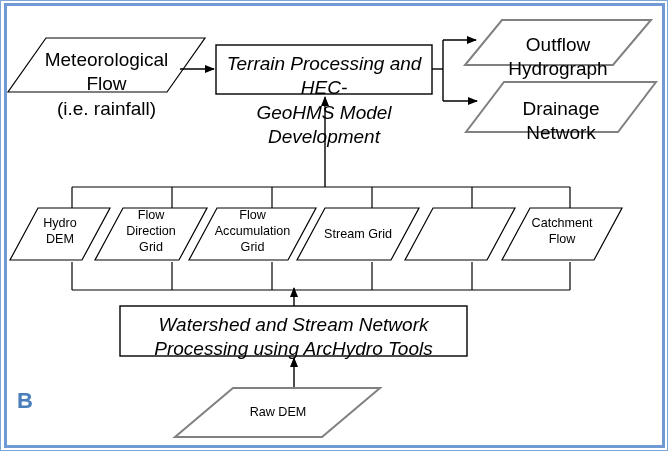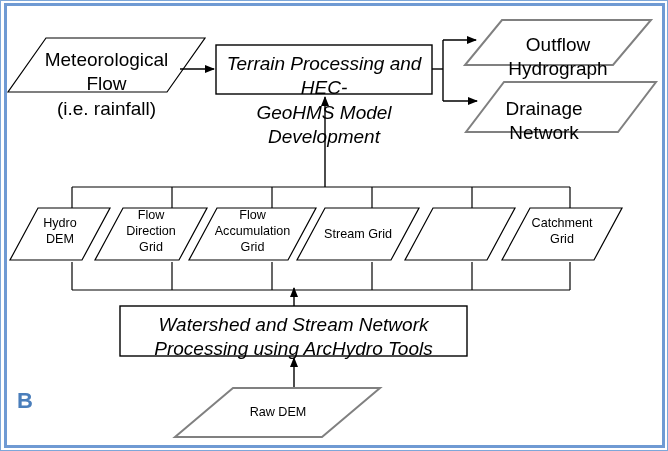--- a/index.html
+++ b/index.html
@@ -133,38 +133,38 @@
   </svg>
 
   <div class="lbl t15" style="left:26px; top:48px; width:161px;">Meteorological Flow
 (i.e. rainfall)</div>
 
   <div class="lbl t15 lbl-italic" style="left:218px; top:52px; width:212px;">Terrain Processing and HEC-
 GeoHMS Model Development</div>
 
   <div class="lbl t15" style="left:484px; top:33px; width:148px;">Outflow Hydrograph</div>
 
-  <div class="lbl t15" style="left:468px; top:97px; width:152px;">Drainage Network</div>
+  <div class="lbl t15" style="left:485px; top:97px; width:152px;">Drainage Network</div>
 
   <div class="lbl t14" style="left:20px; top:215px; width:80px;">Hydro
 DEM</div>
 
   <div class="lbl t14" style="left:105px; top:207px; width:92px;">Flow
 Direction
 Grid</div>
 
   <div class="lbl t14" style="left:198px; top:207px; width:109px;">Flow
 Accumulation
 Grid</div>
 
   <div class="lbl t14" style="left:305px; top:226px; width:106px;text-align:center;">Stream Grid</div>
 
 
   <div class="lbl t14" style="left:510px; top:215px; width:104px;">Catchment
-Grid</div>
+Flow</div>
 
   <div class="lbl t15 lbl-italic" style="left:122px; top:313px; width:343px;">Watershed and Stream Network
 Processing using ArcHydro Tools</div>
 
   <div class="lbl t14" style="left:218px; top:404px; width:120px;">Raw DEM</div>
 
   <div class="frame-outer"></div>
   <div class="frame-inner"></div>
   <div class="panel-label">B</div>
 

